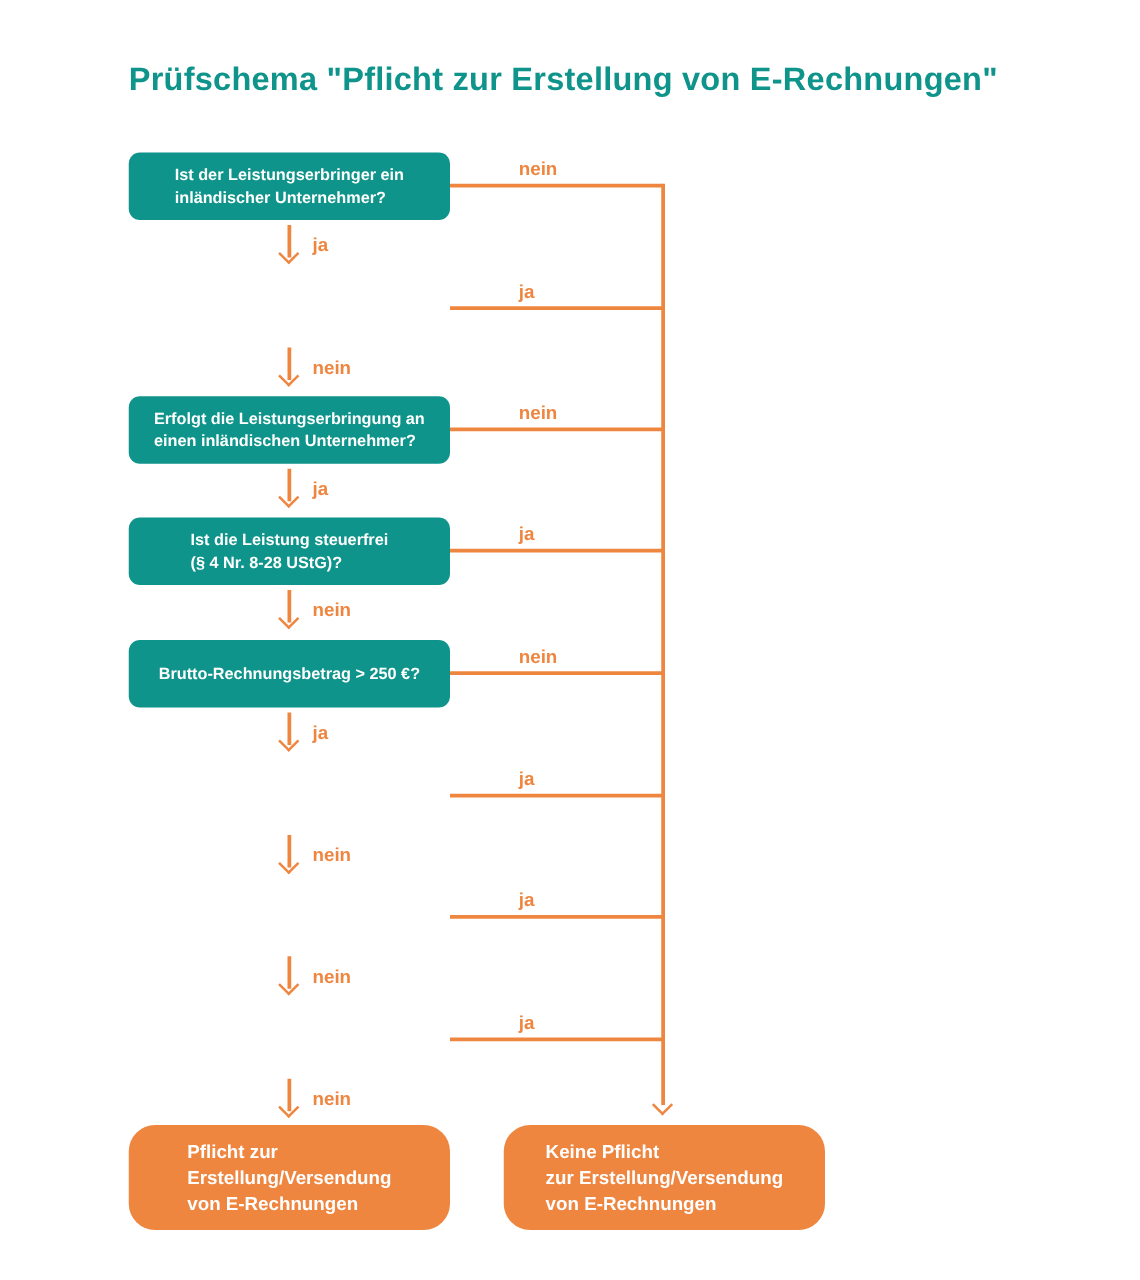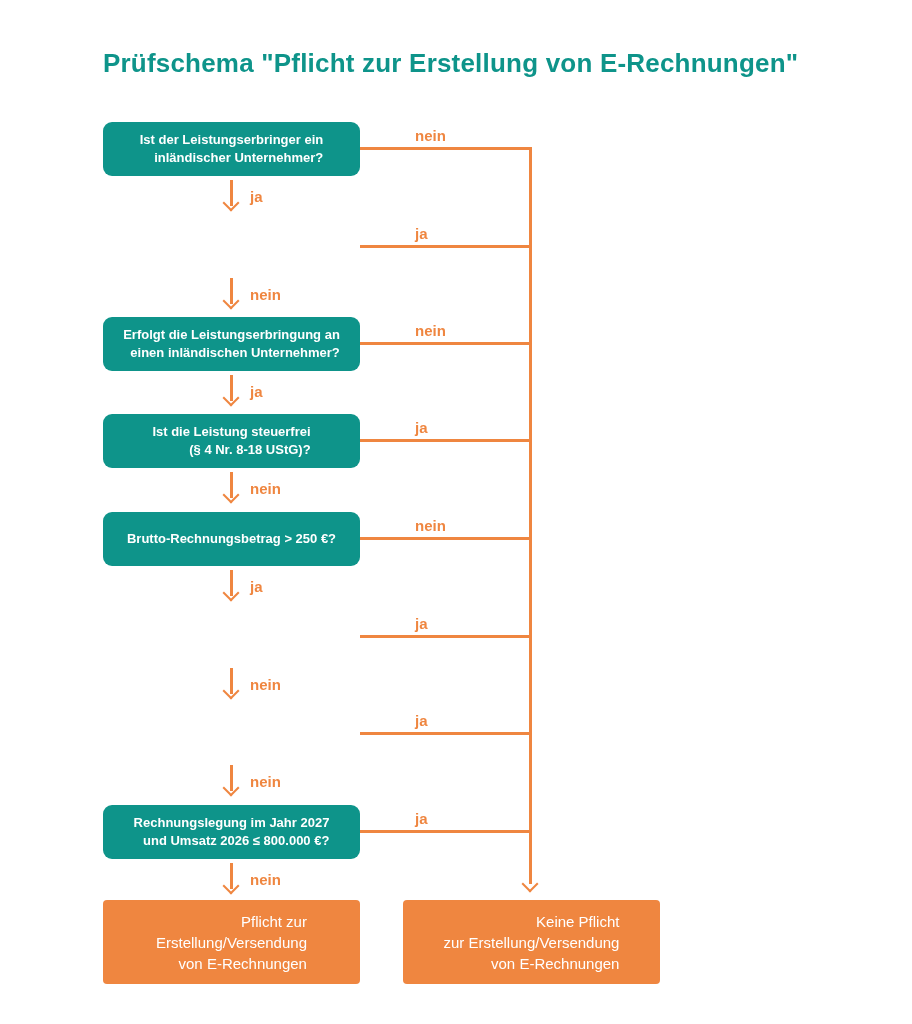--- a/index.html
+++ b/index.html
@@ -31,42 +31,42 @@
     position:absolute;
     left:103px;
     width:257px;
     height:54px;
     background:var(--teal);
     border-radius:9px;
     color:#ffffff;
     display:flex;
     align-items:center;
     justify-content:center;
-    text-align:right;
+    text-align:left;
     font-size:13px;
     font-weight:700;
     line-height:1.35;
     white-space:pre-line;
     padding:0 4px;
     box-sizing:border-box;
   }
   .result-box{
     position:absolute;
     top:900px;
     width:257px;
     height:84px;
     background:var(--orange);
-    border-radius:4px;
+    border-radius:21px;
     color:#ffffff;
     display:flex;
     align-items:center;
     justify-content:center;
-    text-align:right;
+    text-align:left;
     font-size:15px;
-    font-weight:400;
+    font-weight:700;
     line-height:1.4;
     white-space:pre-line;
     padding:0 6px;
     box-sizing:border-box;
   }
   .result-left{left:103px;}
   .result-right{left:403px;}
   .hline{
     position:absolute;
     left:360px;
@@ -160,21 +160,21 @@
 einen inländischen Unternehmer?</div>
   <div class="hline" style="top:342px"></div>
   <span class="blabel" style="top:322px">nein</span>
   <div class="down-arrow" style="top:375px">
       <div class="dline"></div>
       <div class="dhead"></div>
     </div>
   <span class="dlabel" style="top:383px">ja</span>
 
   <div class="qbox" style="top:414px">Ist die Leistung steuerfrei
-(§ 4 Nr. 8-18 UStG)?</div>
+(§ 4 Nr. 8-28 UStG)?</div>
   <div class="hline" style="top:439px"></div>
   <span class="blabel" style="top:419px">ja</span>
   <div class="down-arrow" style="top:472px">
       <div class="dline"></div>
       <div class="dhead"></div>
     </div>
   <span class="dlabel" style="top:480px">nein</span>
 
   <div class="qbox" style="top:512px">Brutto-Rechnungsbetrag &gt; 250 €?</div>
   <div class="hline" style="top:537px"></div>
@@ -194,22 +194,20 @@
   <span class="dlabel" style="top:676px">nein</span>
 
   <div class="hline" style="top:732px"></div>
   <span class="blabel" style="top:712px">ja</span>
   <div class="down-arrow" style="top:765px">
       <div class="dline"></div>
       <div class="dhead"></div>
     </div>
   <span class="dlabel" style="top:773px">nein</span>
 
-  <div class="qbox" style="top:805px">Rechnungslegung im Jahr 2027
-und Umsatz 2026 ≤ 800.000 €?</div>
   <div class="hline" style="top:830px"></div>
   <span class="blabel" style="top:810px">ja</span>
   <div class="down-arrow" style="top:863px">
       <div class="dline"></div>
       <div class="dhead"></div>
     </div>
   <span class="dlabel" style="top:871px">nein</span>
 
   <div class="vline-main"></div>
   <div class="head-main"></div>

